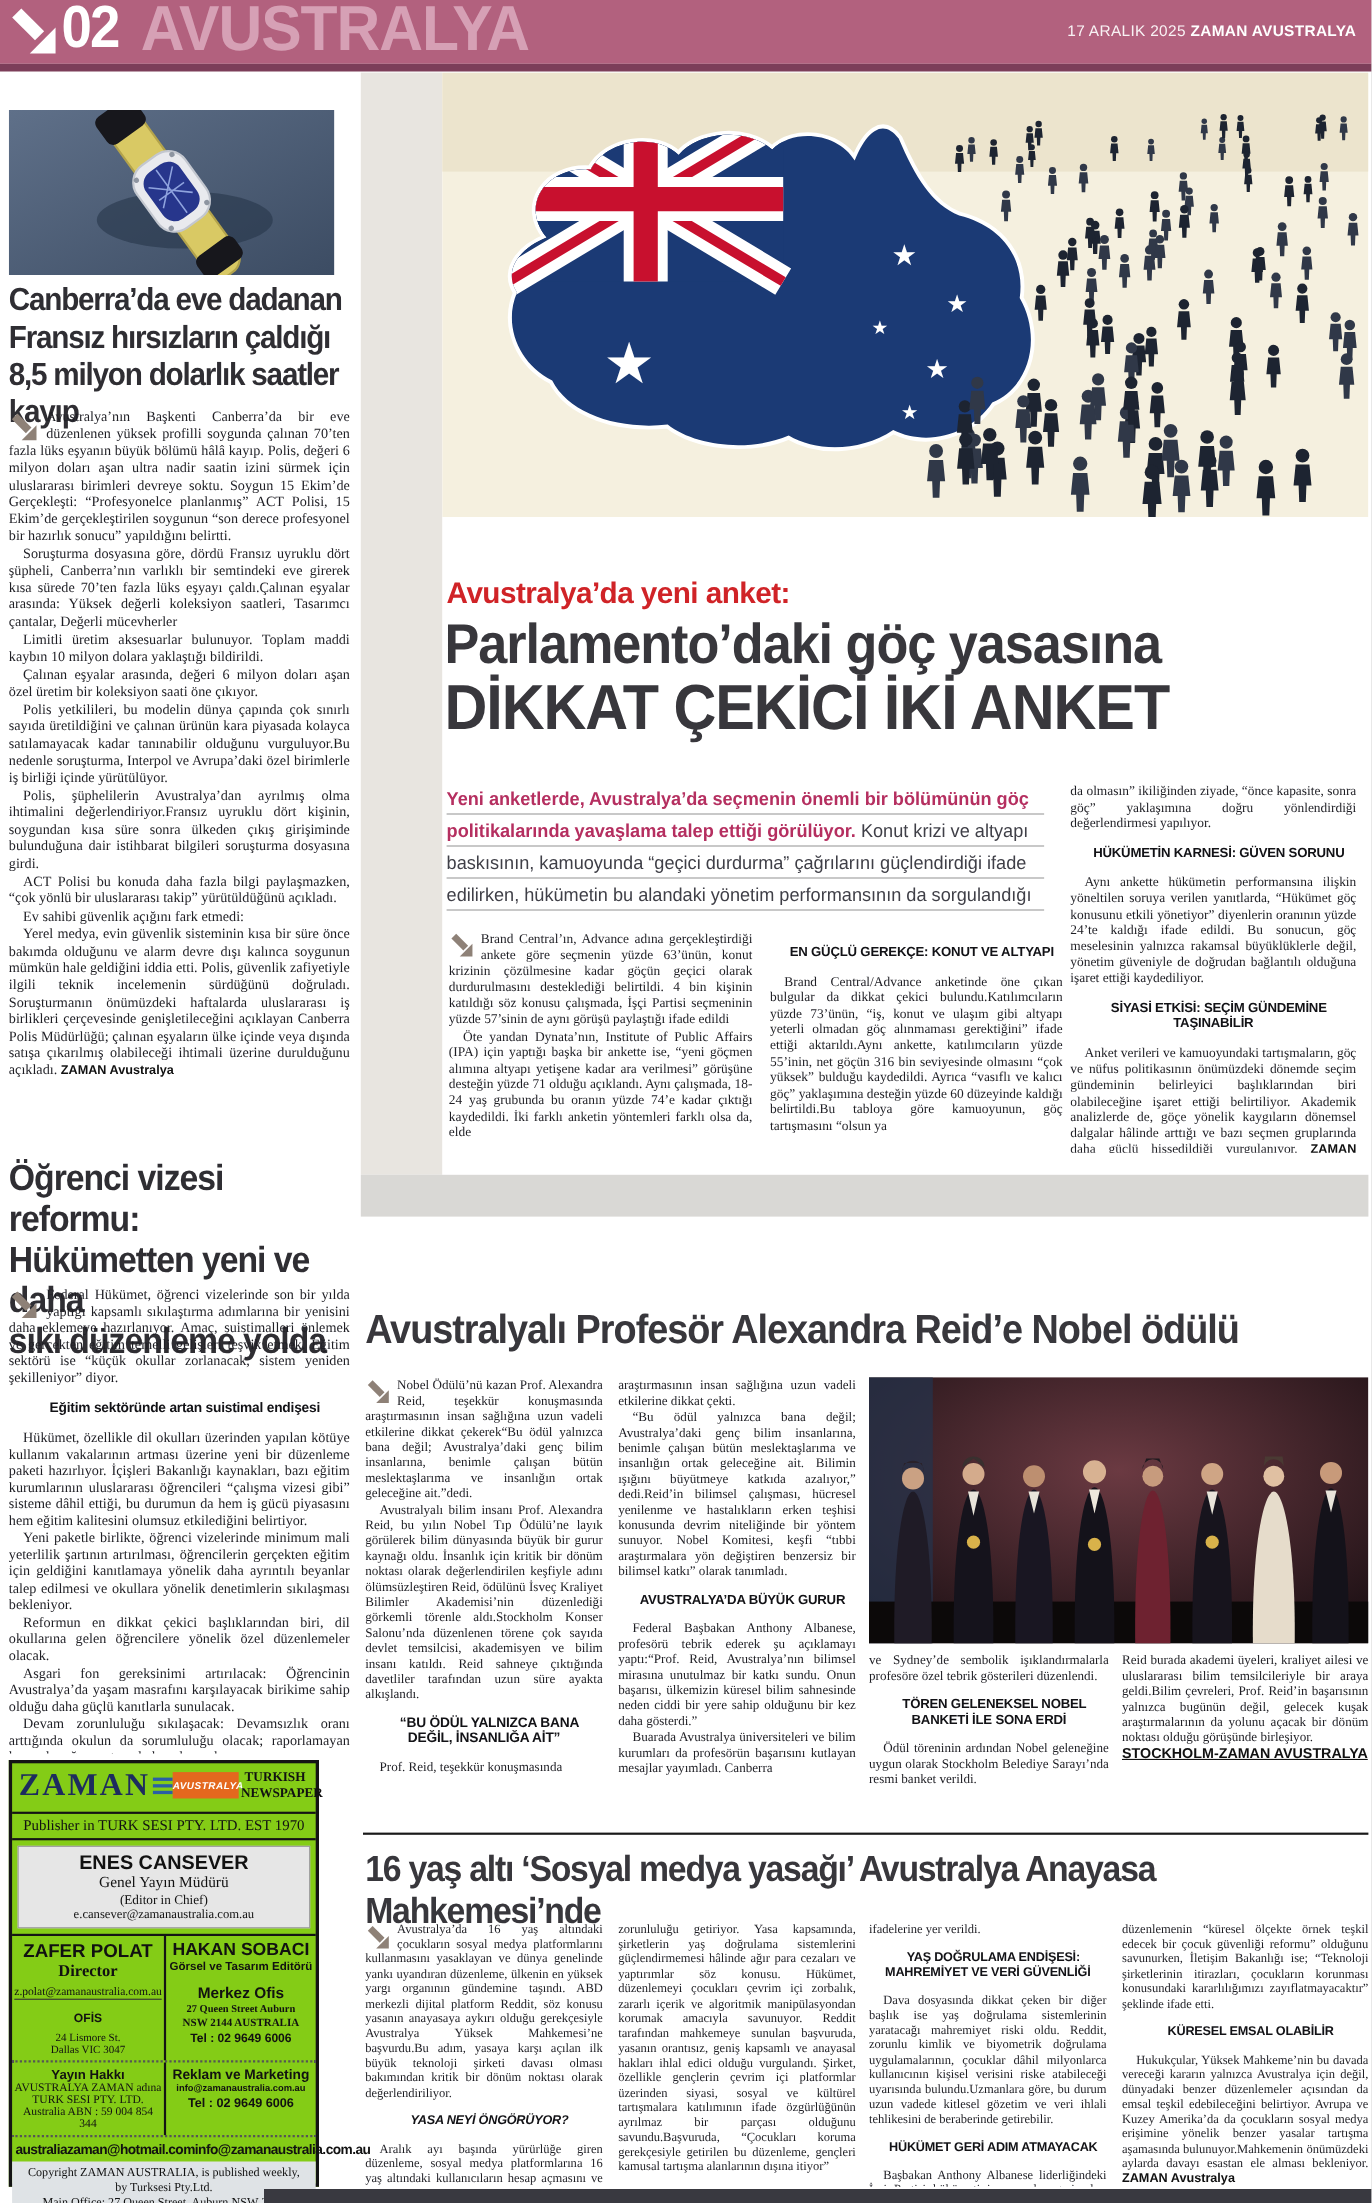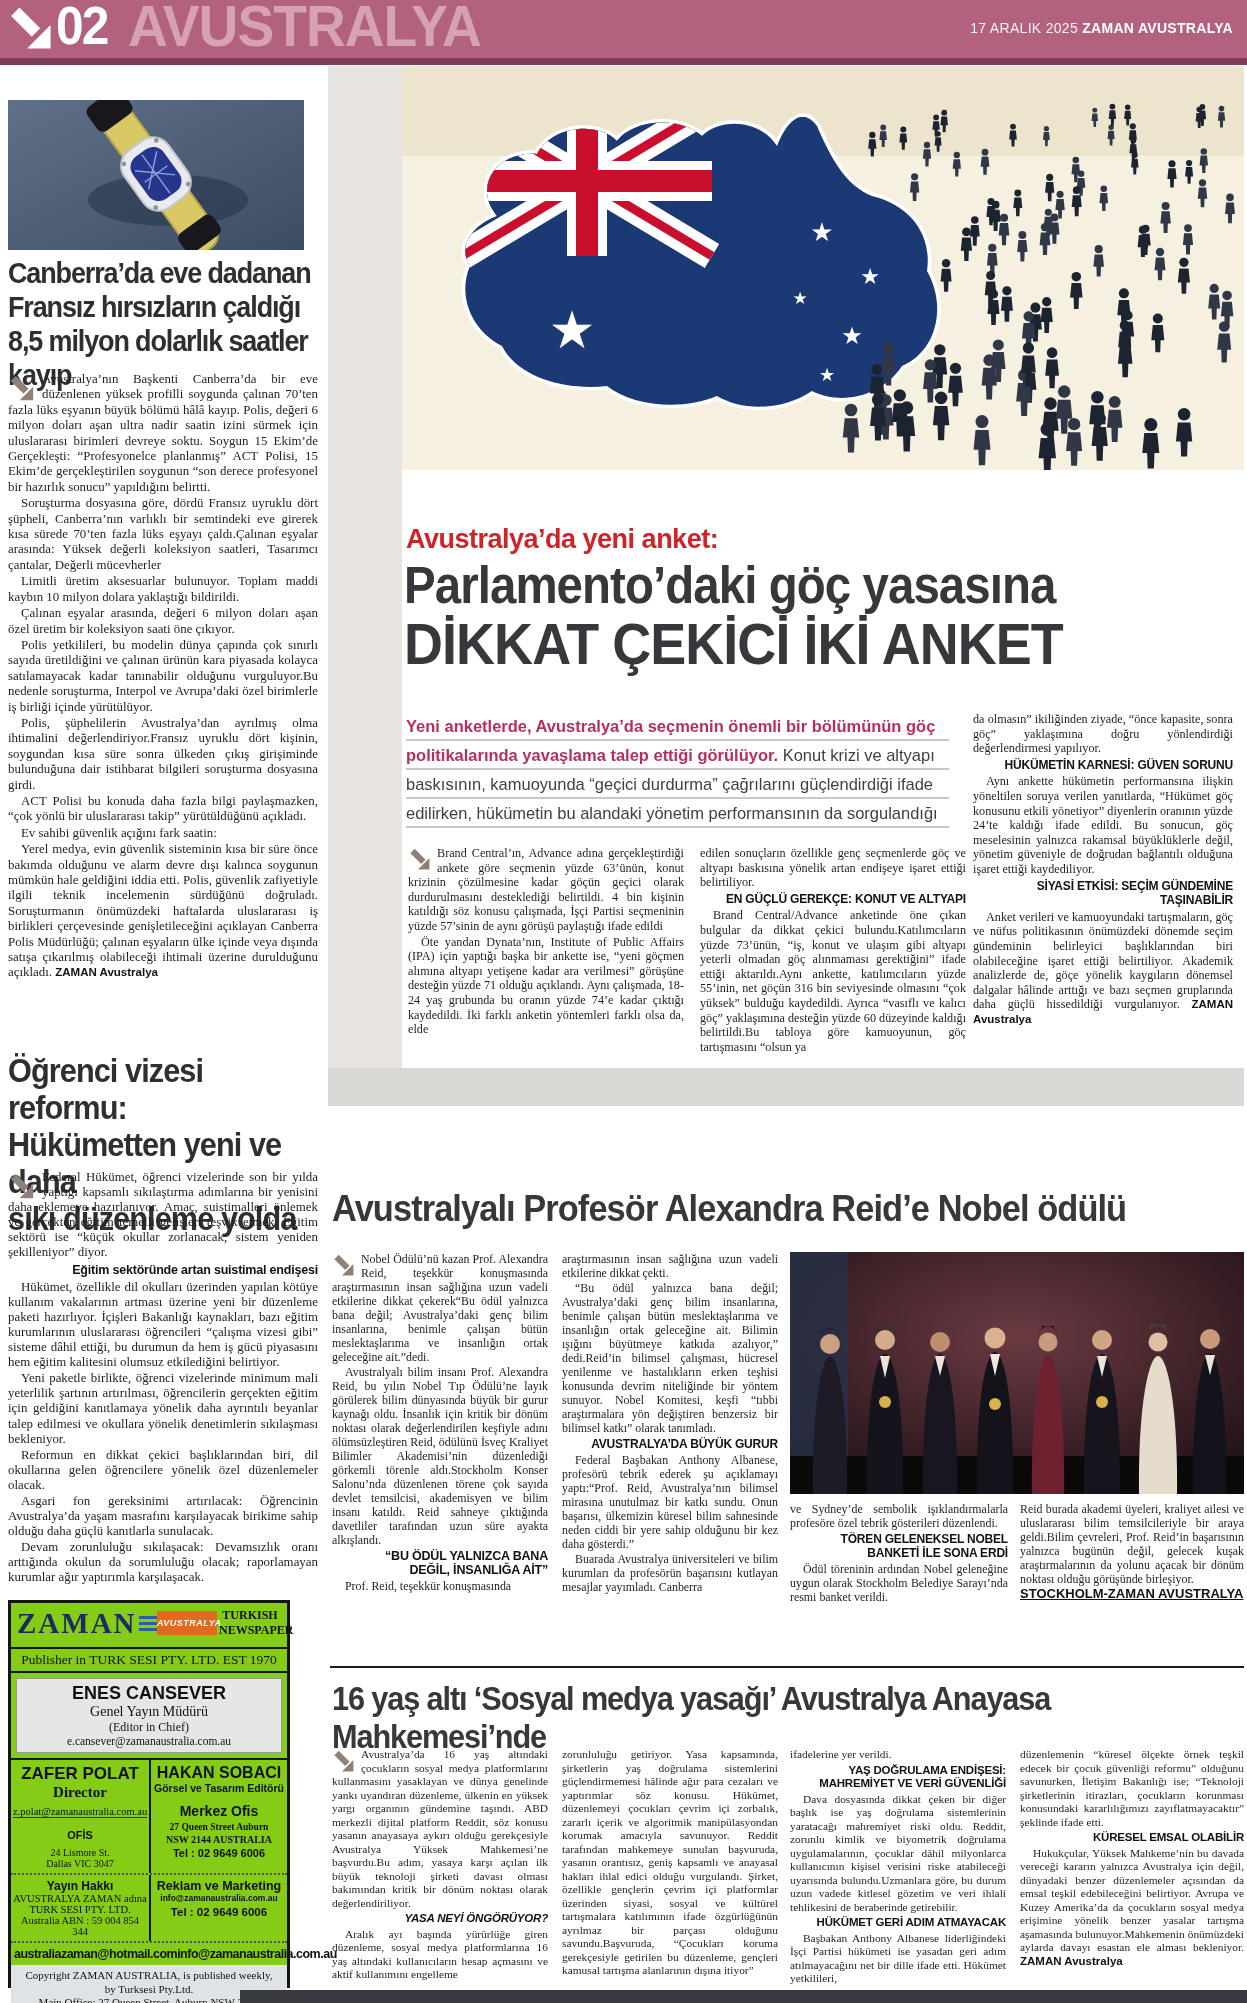--- a/index.html
+++ b/index.html
@@ -15,21 +15,21 @@
            color:#d6a0b5;letter-spacing:-1px;transform:scaleX(.95);transform-origin:0 0;}
   .hdr-right{position:absolute;right:14px;top:20px;color:#fff;font-family:"Liberation Sans",sans-serif;
              font-size:14px;letter-spacing:.3px;}
   .hdr-right .d{font-weight:normal;opacity:.92;}
   .hdr-right .b{font-weight:bold;}
   
   .serifbody{font-family:"Liberation Serif",serif;text-align:justify;color:#1e1e24;overflow:hidden;}
   .serifbody p{margin:0 0 1px 0;text-indent:13px;}
   .serifbody p.first{text-indent:0;}
   .bodyhead{font-family:"Liberation Sans",sans-serif;font-weight:bold;color:#121216;
-            letter-spacing:-.2px;text-indent:10px;margin:2px 0;text-align:right;}
+            letter-spacing:-.2px;text-indent:10px;margin:12px 0;text-align:center;}
   .signoff{font-family:"Liberation Sans",sans-serif;font-weight:bold;font-size:11.5px;color:#111;}
   .dc{float:left;width:27px;height:27px;margin:3px 7px 0 0;}
   .dc2{float:left;width:23px;height:23px;margin:2px 6px 0 0;}
   
   .cond{font-family:"Liberation Sans",sans-serif;font-weight:bold;color:#2f2e33;
         transform:scaleX(.93);transform-origin:0 0;letter-spacing:-1px;}
   .red{color:#d02327;}
   
   .standfirst{font-family:"Liberation Sans",sans-serif;font-size:17px;line-height:29px;
       background-image:repeating-linear-gradient(to bottom,transparent 0,transparent 27px,#c8c8c8 27px,#c8c8c8 29px);
@@ -118,21 +118,21 @@
           </g>
       </svg>
       <span>Avustralya’nın Başkenti Canberra’da bir eve düzenlenen yüksek profilli soygunda çalınan 70’ten fazla lüks eşyanın büyük bölümü hâlâ kayıp. Polis, değeri 6 milyon doları aşan ultra nadir saatin izini sürmek için uluslararası birimleri devreye soktu. Soygun 15 Ekim’de Gerçekleşti: “Profesyonelce planlanmış” ACT Polisi, 15 Ekim’de gerçekleştirilen soygunun “son derece profesyonel bir hazırlık sonucu” yapıldığını belirtti.</span>
     </p>
     <p><span>Soruşturma dosyasına göre, dördü Fransız uyruklu dört şüpheli, Canberra’nın varlıklı bir semtindeki eve girerek kısa sürede 70’ten fazla lüks eşyayı çaldı.Çalınan eşyalar arasında:  Yüksek değerli koleksiyon saatleri, Tasarımcı çantalar,  Değerli mücevherler</span></p>
     <p><span>Limitli üretim aksesuarlar bulunuyor. Toplam maddi kaybın 10 milyon dolara yaklaştığı bildirildi.</span></p>
     <p><span>Çalınan eşyalar arasında, değeri 6 milyon doları aşan özel üretim bir koleksiyon saati öne çıkıyor.</span></p>
     <p><span>Polis yetkilileri, bu modelin dünya çapında çok sınırlı sayıda üretildiğini ve çalınan ürünün kara piyasada kolayca satılamayacak kadar tanınabilir olduğunu vurguluyor.Bu nedenle soruşturma, Interpol ve Avrupa’daki özel birimlerle iş birliği içinde yürütülüyor.</span></p>
     <p><span>Polis, şüphelilerin Avustralya’dan ayrılmış olma ihtimalini değerlendiriyor.Fransız uyruklu dört kişinin, soygundan kısa süre sonra ülkeden çıkış girişiminde bulunduğuna dair istihbarat bilgileri soruşturma dosyasına girdi.</span></p>
     <p><span>ACT Polisi bu konuda daha fazla bilgi paylaşmazken, “çok yönlü bir uluslararası takip” yürütüldüğünü açıkladı.</span></p>
-    <p><span>Ev sahibi güvenlik açığını fark saatin:</span></p>
+    <p><span>Ev sahibi güvenlik açığını fark etmedi:</span></p>
     <p><span>Yerel medya, evin güvenlik sisteminin kısa bir süre önce bakımda olduğunu ve alarm devre dışı kalınca soygunun mümkün hale geldiğini iddia etti. Polis, güvenlik zafiyetiyle ilgili teknik incelemenin sürdüğünü doğruladı.  Soruşturmanın önümüzdeki haftalarda uluslararası iş birlikleri çerçevesinde genişletileceğini açıklayan Canberra Polis Müdürlüğü; çalınan eşyaların ülke içinde veya dışında satışa çıkarılmış olabileceği ihtimali üzerine durulduğunu açıkladı.</span>
        <span class="signoff">ZAMAN Avustralya</span></p>
   </div>
 
   <div class="abs cond" style="left:8px;top:1052px;width:340px;font-size:33px;line-height:37px;">
     <div>Öğrenci vizesi reformu:</div>
     <div>Hükümetten yeni ve daha</div>
     <div>sıkı düzenleme yolda</div>
   </div>
 
@@ -363,21 +363,20 @@
             <rect x="3" y="7" width="20" height="8" transform="rotate(45 13 11)"></rect>
             <polygon points="28,28 13,28 28,13"></polygon>
           </g>
       </svg>
       <span>Brand Central’ın, Advance adına gerçekleştirdiği ankete göre seçmenin yüzde 63’ünün, konut krizinin çözülmesine kadar göçün geçici olarak durdurulmasını desteklediği belirtildi. 4 bin kişinin katıldığı söz konusu çalışmada, İşçi Partisi seçmeninin yüzde 57’sinin de aynı görüşü paylaştığı ifade edildi</span>
     </p>
     <p><span>Öte yandan Dynata’nın, Institute of Public Affairs (IPA) için yaptığı başka bir ankette ise, “yeni göçmen alımına altyapı yetişene kadar ara verilmesi” görüşüne desteğin yüzde 71 olduğu açıklandı. Aynı çalışmada, 18-24 yaş grubunda bu oranın yüzde 74’e kadar çıktığı kaydedildi. İki farklı anketin yöntemleri farklı olsa da, elde</span></p>
   </div>
 
   <div class="abs serifbody" style="left:700px;top:846px;width:266px;height:216px;font-size:12.2px;line-height:14.6px;">
-    <p class="first" style="text-indent:0;"><span>edilen sonuçların özellikle genç seçmenlerde göç ve altyapı baskısına yönelik artan endişeye işaret ettiği belirtiliyor.</span></p>
     <div class="bodyhead" style="font-size:12px;">EN GÜÇLÜ GEREKÇE: KONUT VE ALTYAPI</div>
     <p><span>Brand Central/Advance anketinde öne çıkan bulgular da dikkat çekici bulundu.Katılımcıların yüzde 73’ünün, “iş, konut ve ulaşım gibi altyapı yeterli olmadan göç alınmaması gerektiğini” ifade ettiği aktarıldı.Aynı ankette, katılımcıların yüzde 55’inin, net göçün 316 bin seviyesinde olmasını “çok yüksek” bulduğu kaydedildi. Ayrıca “vasıflı ve kalıcı göç” yaklaşımına desteğin yüzde 60 düzeyinde kaldığı belirtildi.Bu tabloya göre kamuoyunun, göç tartışmasını “olsun ya</span></p>
   </div>
 
   <div class="abs serifbody" style="left:973px;top:712px;width:260px;height:336px;font-size:12.2px;line-height:14.6px;">
     <p class="first" style="text-indent:0;"><span>da olmasın” ikiliğinden ziyade, “önce kapasite, sonra göç” yaklaşımına doğru yönlendirdiği değerlendirmesi yapılıyor.</span></p>
     <div class="bodyhead" style="font-size:12px;">HÜKÜMETİN KARNESİ: GÜVEN SORUNU</div>
     <p><span>Aynı ankette hükümetin performansına ilişkin yöneltilen soruya verilen yanıtlarda, “Hükümet göç konusunu etkili yönetiyor” diyenlerin oranının yüzde 24’te kaldığı ifade edildi. Bu sonucun, göç meselesinin yalnızca rakamsal büyüklüklerle değil, yönetim güveniyle de doğrudan bağlantılı olduğuna işaret ettiği kaydediliyor.</span></p>
     <div class="bodyhead" style="font-size:12px;">SİYASİ ETKİSİ: SEÇİM GÜNDEMİNE TAŞINABİLİR</div>
     <p><span>Anket verileri ve kamuoyundaki tartışmaların, göç ve nüfus politikasının önümüzdeki dönemde seçim gündeminin belirleyici başlıklarından biri olabileceğine işaret ettiği belirtiliyor. Akademik analizlerde de, göçe yönelik kaygıların dönemsel dalgalar hâlinde arttığı ve bazı seçmen gruplarında daha güçlü hissedildiği vurgulanıyor.</span>

